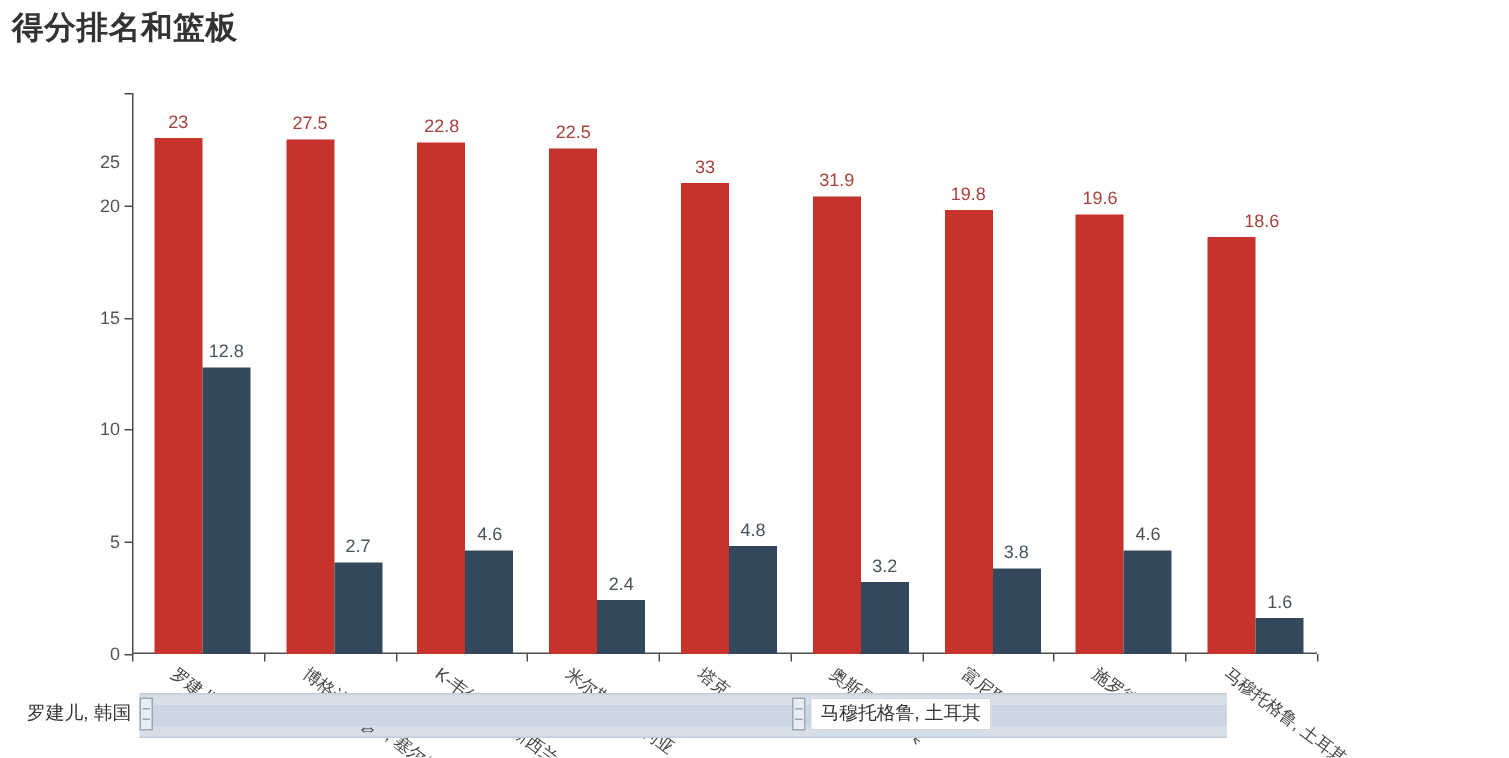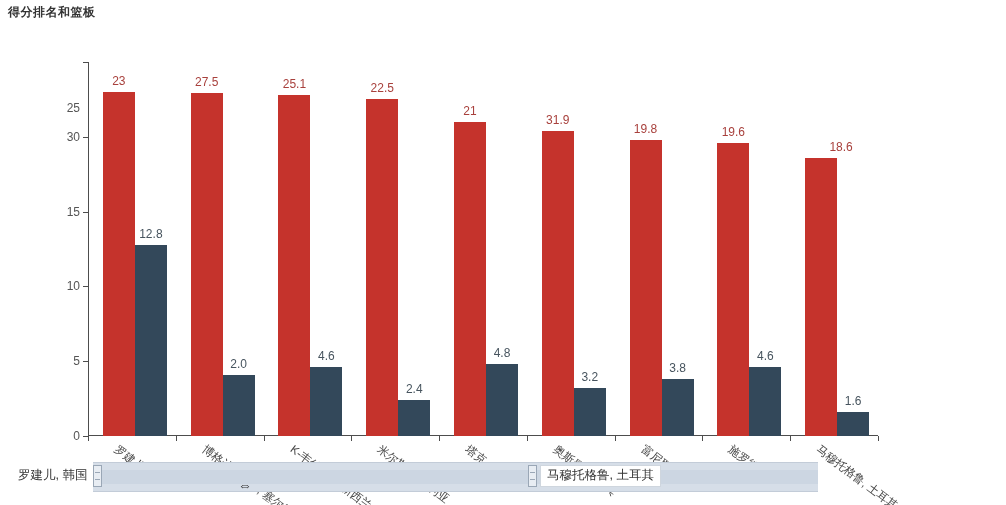--- a/index.html
+++ b/index.html
@@ -14,21 +14,21 @@
     height: 505px;
     overflow: hidden;
     background: #ffffff;
   }
 
   
   #chart-title {
     position: absolute;
     left: 8px;
     top: 4px;
-    font-size: 12px;
+    font-size: 21px;
     font-weight: bold;
     color: #333333;
     letter-spacing: 0.5px;
     white-space: nowrap;
   }
 
   
   #plot {
     position: absolute;
     left: 88px;
@@ -190,44 +190,44 @@
     <div id="axis-hline"></div>
     <div id="yticks">
         <div class="ytick" style="top: 374px;">0</div>
         <div class="ytick-mark" style="top: 374px;"></div>
         <div class="ytick" style="top: 299.2px;">5</div>
         <div class="ytick-mark" style="top: 299.2px;"></div>
         <div class="ytick" style="top: 224.4px;">10</div>
         <div class="ytick-mark" style="top: 224.4px;"></div>
         <div class="ytick" style="top: 149.6px;">15</div>
         <div class="ytick-mark" style="top: 149.6px;"></div>
-        <div class="ytick" style="top: 74.8px;">30</div>
+        <div class="ytick" style="top: 74.8px;">20</div>
         <div class="ytick-mark" style="top: 74.8px;"></div>
         <div class="ytick" style="top: 0px; margin-top: 46px;">25</div>
         <div class="ytick-mark" style="top: 0px;"></div>
       </div>
     <div id="bars">
         <div class="bar red" style="left: 14.8889px; width: 32px; height: 344.08px;"></div>
         <div class="bar-label red" style="left: 30.8889px; top: 11.92px;">23</div>
         <div class="bar blue" style="left: 46.8889px; width: 32px; height: 191.488px;"></div>
         <div class="bar-label blue" style="left: 62.8889px; top: 164.512px;">12.8</div>
         <div class="bar red" style="left: 102.667px; width: 32px; height: 342.584px;"></div>
         <div class="bar-label red" style="left: 118.667px; top: 13.416px;">27.5</div>
         <div class="bar blue" style="left: 134.667px; width: 32px; height: 61.336px;"></div>
-        <div class="bar-label blue" style="left: 150.667px; top: 294.664px;">2.0</div>
+        <div class="bar-label blue" style="left: 150.667px; top: 294.664px;">2.7</div>
         <div class="bar red" style="left: 190.444px; width: 32px; height: 341.088px;"></div>
-        <div class="bar-label red" style="left: 206.444px; top: 14.912px;">25.1</div>
+        <div class="bar-label red" style="left: 206.444px; top: 14.912px;">22.8</div>
         <div class="bar blue" style="left: 222.444px; width: 32px; height: 68.816px;"></div>
         <div class="bar-label blue" style="left: 238.444px; top: 287.184px;">4.6</div>
         <div class="bar red" style="left: 278.222px; width: 32px; height: 336.6px;"></div>
         <div class="bar-label red" style="left: 294.222px; top: 19.4px;">22.5</div>
         <div class="bar blue" style="left: 310.222px; width: 32px; height: 35.904px;"></div>
         <div class="bar-label blue" style="left: 326.222px; top: 320.096px; text-align: center;">2.4</div>
         <div class="bar red" style="left: 366px; width: 32px; height: 314.16px;"></div>
-        <div class="bar-label red" style="left: 382px; top: 41.84px;">21</div>
+        <div class="bar-label red" style="left: 382px; top: 41.84px;">33</div>
         <div class="bar blue" style="left: 398px; width: 32px; height: 71.808px;"></div>
         <div class="bar-label blue" style="left: 414px; top: 284.192px;">4.8</div>
         <div class="bar red" style="left: 453.778px; width: 32px; height: 305.184px;"></div>
         <div class="bar-label red" style="left: 469.778px; top: 50.816px;">31.9</div>
         <div class="bar blue" style="left: 485.778px; width: 32px; height: 47.872px;"></div>
         <div class="bar-label blue" style="left: 501.778px; top: 308.128px;">3.2</div>
         <div class="bar red" style="left: 541.556px; width: 32px; height: 296.208px;"></div>
         <div class="bar-label red" style="left: 557.556px; top: 59.792px;">19.8</div>
         <div class="bar blue" style="left: 573.556px; width: 32px; height: 56.848px;"></div>
         <div class="bar-label blue" style="left: 589.556px; top: 299.152px;">3.8</div>

